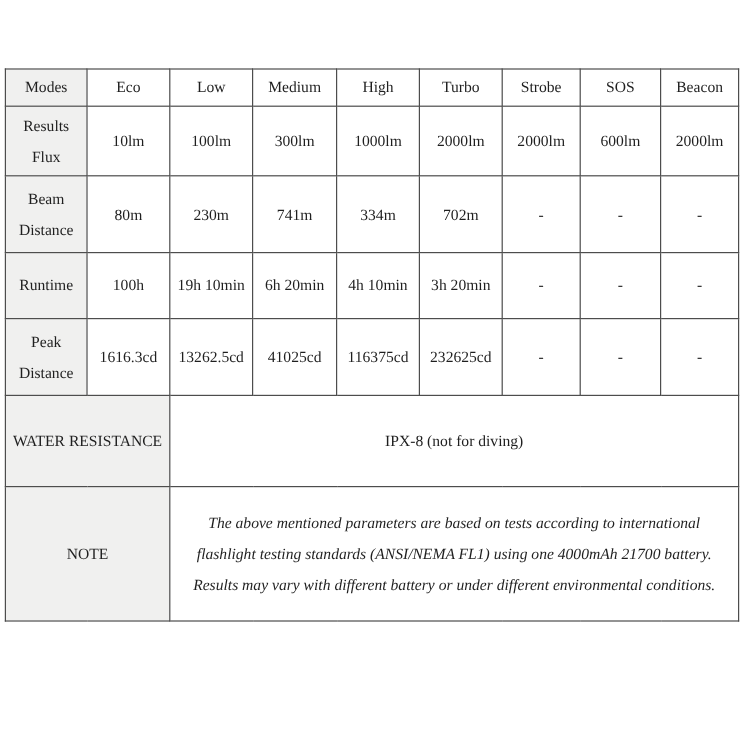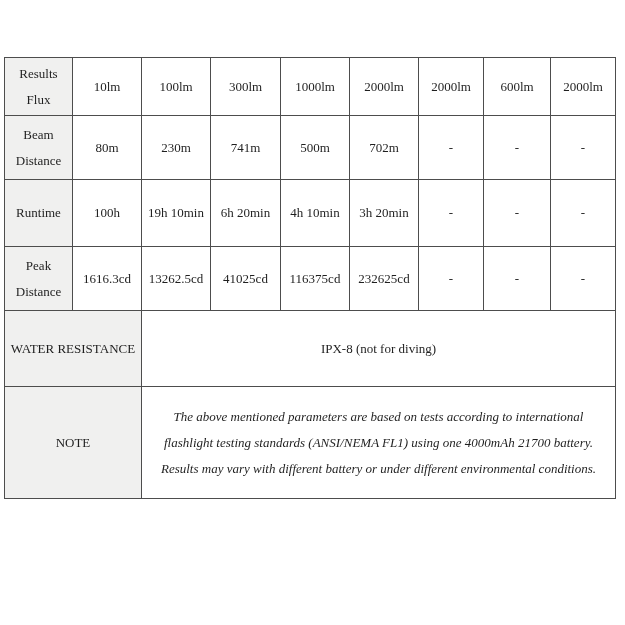--- a/index.html
+++ b/index.html
@@ -34,21 +34,21 @@
     padding: 2px 3px;
     line-height: 2.0;
     overflow: hidden;
   }
   table.spec td.label {
     background: #f0f0ef;
   }
   tr.r-header   { height: 29px; }
   tr.r-lumens   { height: 58px; }
   tr.r-beam     { height: 64px; margin-top: 23px; }
-  tr.r-runtime  { height: 67px; }
+  tr.r-runtime  { height: 55px; }
   tr.r-peak     { height: 64px; }
   tr.r-impact   { height: 65px; }
   tr.r-water    { height: 76px; }
   tr.r-note     { height: 112px; }
   td.note-cell {
     text-align: left;
     padding-left: 8px;
     padding-right: 6px;
     line-height: 2.08;
     font-style: italic;
@@ -65,39 +65,50 @@
         <col style="width:69px">
       <col style="width:70px">
         <col style="width:69px">
         <col style="width:69px">
       <col style="width:65px">
         <col style="width:67px">
         <col style="width:65px">
     </colgroup>
 
     <tbody>
+        <tr class="r-header">
+      <td class="label">Modes</td>
+      <td>Eco</td>
+      <td>Low</td>
+      <td>Medium</td>
+      <td>High</td>
+      <td>Turbo</td>
+      <td>Strobe</td>
+      <td>SOS</td>
+      <td>Beacon</td>
+    </tr>
 
     <tr class="r-lumens">
       <td class="label">Results Flux</td>
       <td>10lm</td>
       <td>100lm</td>
       <td>300lm</td>
       <td>1000lm</td>
       <td>2000lm</td>
       <td>2000lm</td>
       <td>600lm</td>
       <td>2000lm</td>
     </tr>
 
     <tr class="r-beam">
       <td class="label">Beam Distance</td>
       <td>80m</td>
       <td>230m</td>
       <td>741m</td>
-      <td>500m</td>
+      <td>334m</td>
       <td>702m</td>
       <td>-</td>
       <td>-</td>
       <td>-</td>
     </tr>
 
     <tr class="r-runtime">
       <td class="label">Runtime</td>
       <td>100h</td>
       <td>19h 10min</td>

